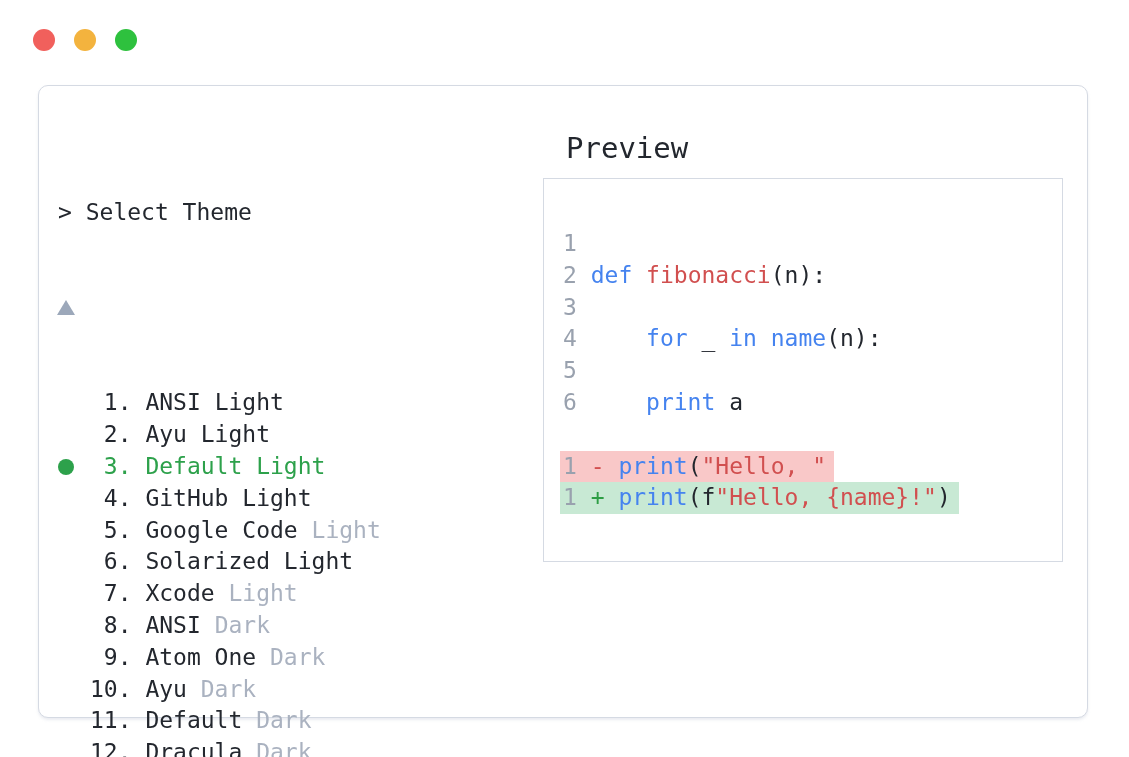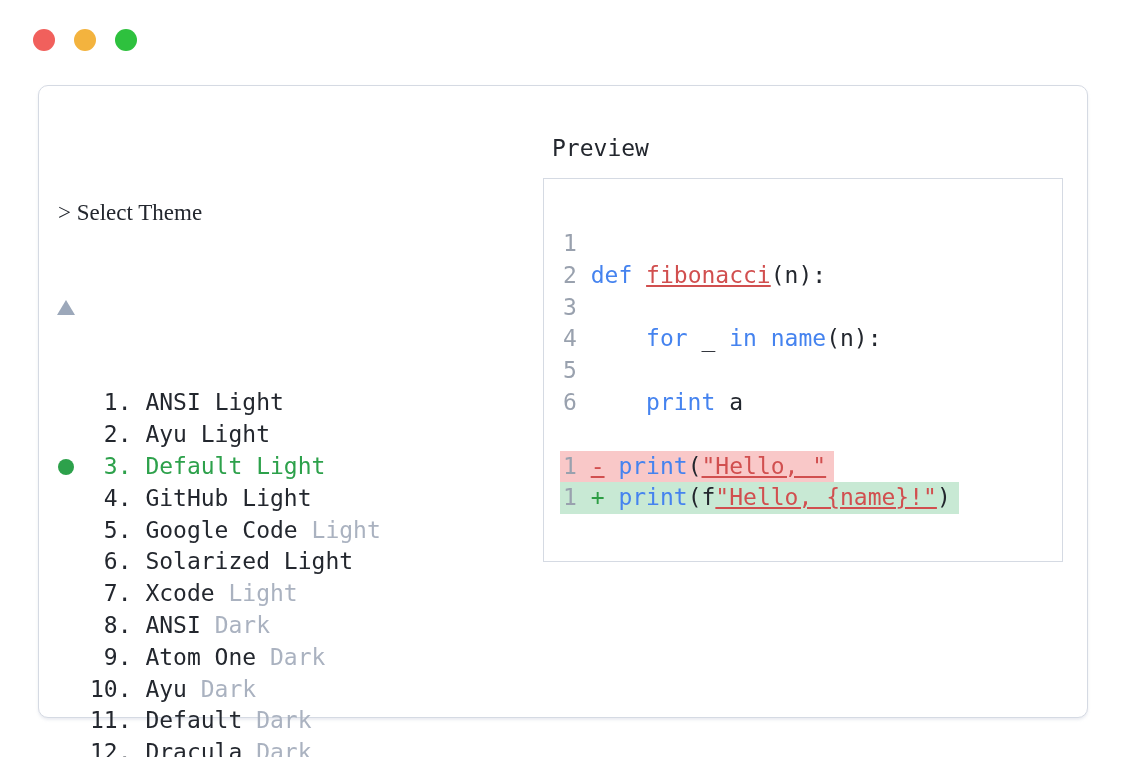--- a/index.html
+++ b/index.html
@@ -42,55 +42,55 @@
     border: 1.5px solid var(--c-border);
     border-radius: 10px;
     box-shadow: 0 2px 3px rgba(160,170,190,0.22);
   }
 
   .left-col {
     position: absolute; left: 19px; top: 47px;
     font-size: 23px; line-height: 31.8px;
     white-space: pre;
   }
-  .row { height: 31.8px; display: flex; align-items: center; font-family: Liberation Serif, serif; }
+  .row { height: 31.8px; display: flex; align-items: center; }
 
   .tri-up {
     display: inline-block; width: 0; height: 0; margin-left: -1px;
     border-left: 9px solid transparent; border-right: 9px solid transparent;
     border-bottom: 15px solid #9ca8ba;
   }
 
   .theme-row { height: 31.8px; display: flex; align-items: center; cursor: pointer; }
   .dot-slot { display: inline-flex; width: 32px; align-items: center; }
   .dot { width: 16px; height: 16px; border-radius: 50%; background: var(--c-accent); }
   .num { display: inline-block; width: 3ch; text-align: right; }
   .tname { margin-left: 1ch; }
   .muted { color: var(--c-gray); }
   .theme-row.selected, .theme-row.selected .muted { color: var(--c-accent); }
 
   .preview-label {
-    position: absolute; left: 513px; top: 47px;
-    font-size: 23px; line-height: 31.8px; white-space: pre;
+    position: absolute; left: 527px; top: 47px;
+    font-size: 29px; line-height: 31.8px; white-space: pre;
   }
   .preview-box {
     position: absolute; left: 504px; top: 92px;
     width: 520px; height: 384px;
     border: 1.5px solid var(--c-border);
     background: #ffffff;
     padding: 49px 0 0 19px;
     font-size: 23px; line-height: 31.8px;
     overflow: hidden;
   }
   .code-line { height: 31.8px; display: flex; align-items: center; white-space: pre; }
   .gap-row { height: 31.8px; }
   .ln { display: inline-block; width: 1ch; text-align: right; margin-right: 1ch; color: var(--c-ln); }
   .tk-d { color: var(--c-dark); }
   .tk-kw { color: var(--c-kw); }
-  .tk-fn, .tk-str, .tk-del { color: var(--c-red); text-decoration: underline; }
+  .tk-fn, .tk-str, .tk-del { color: var(--c-red); }
   .tk-com { color: var(--c-com); }
   .tk-add { color: var(--c-add); }
   .diff-line { width: max-content; margin-left: -3px; padding: 0 8px 0 3px; }
   .diff-del { background: var(--c-delbg); }
   .diff-add { background: var(--c-addbg); }
 </style>
 </head>
 <body>
 
 <div class="traffic-lights">

